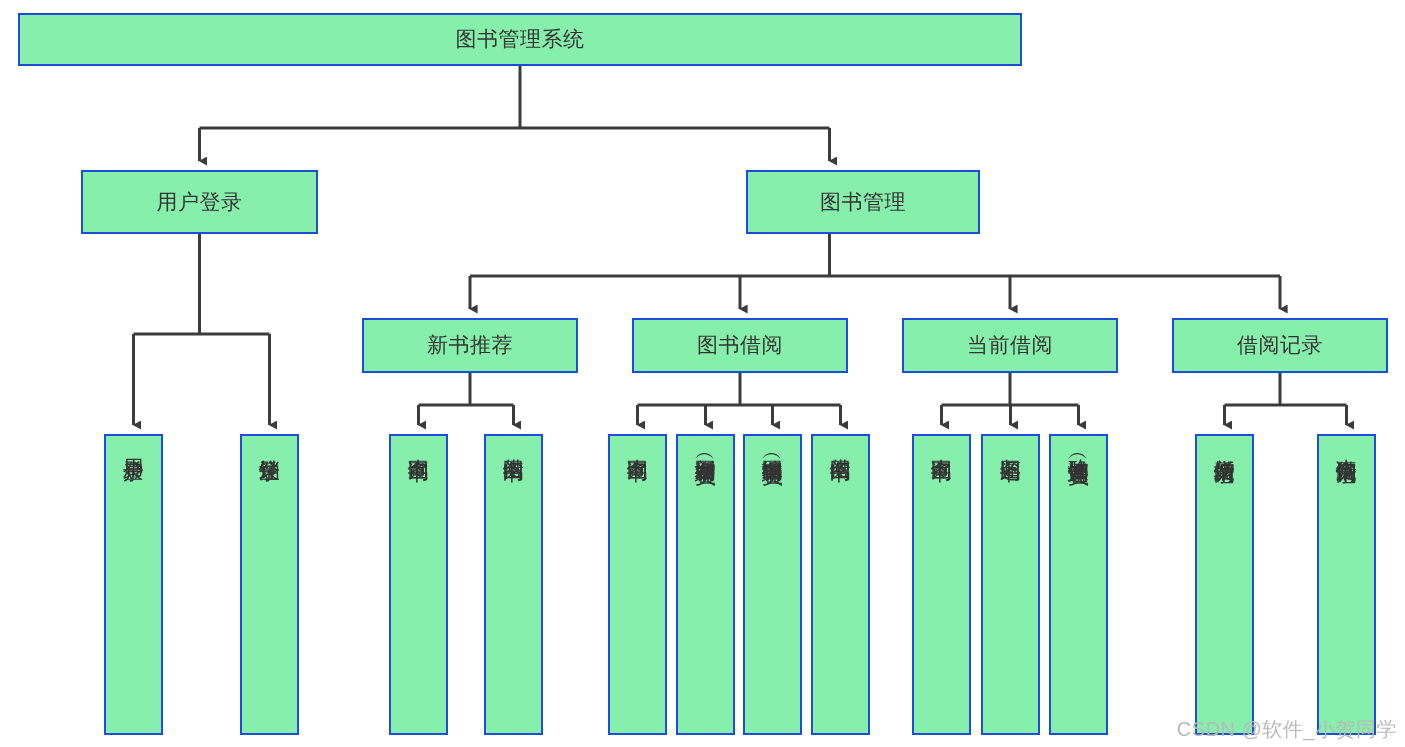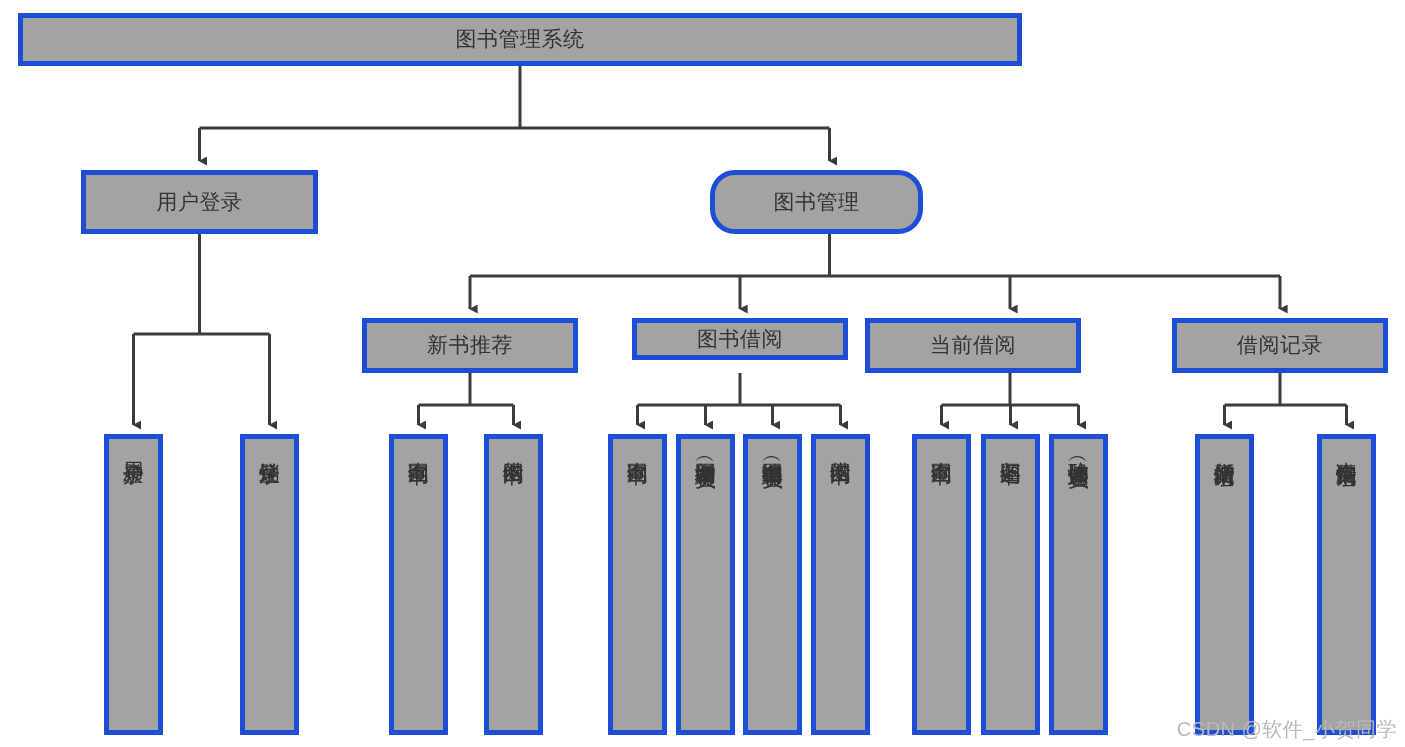--- a/index.html
+++ b/index.html
@@ -17,22 +17,22 @@
   #diagram-root {
     position: absolute;
     left: 0;
     top: 0;
     width: 1405px;
     height: 747px;
   }
   .node-box {
     position: absolute;
     box-sizing: border-box;
-    border: 5px solid #1d4ed8;
-    background: #a3a3a3;
+    border: 2px solid #1d4ed8;
+    background: #86efac;
     display: flex;
     align-items: center;
     justify-content: center;
     color: #333333;
   }
   .node-label {
     font-size: 21px;
     line-height: 1.25;
     letter-spacing: 0.5px;
     white-space: nowrap;
@@ -114,30 +114,30 @@
         <line x1="1224.5" y1="405" x2="1224.5" y2="425" marker-end="url(#arrowhead)"></line>
         <line x1="1346.5" y1="405" x2="1346.5" y2="425" marker-end="url(#arrowhead)"></line>
       </g>
   </svg>
 <div class="node-box root-box" style="left: 18px; top: 13px; width: 1004px; height: 53px;">
       <span class="node-label">图书管理系统</span>
     </div>
     <div class="node-box level2-box" style="left: 81px; top: 170px; width: 237px; height: 64px;">
       <span class="node-label">用户登录</span>
     </div>
-    <div class="node-box level2-box" style="left: 710px; top: 170px; width: 213px; height: 64px; border-radius: 25px;">
+    <div class="node-box level2-box" style="left: 746px; top: 170px; width: 234px; height: 64px;">
       <span class="node-label">图书管理</span>
     </div>
     <div class="node-box level3-box" style="left: 362px; top: 318px; width: 216px; height: 55px;">
       <span class="node-label">新书推荐</span>
     </div>
-    <div class="node-box level3-box" style="left: 632px; top: 318px; width: 216px; height: 42px;">
+    <div class="node-box level3-box" style="left: 632px; top: 318px; width: 216px; height: 55px;">
       <span class="node-label">图书借阅</span>
     </div>
-    <div class="node-box level3-box" style="left: 865px; top: 318px; width: 216px; height: 55px;">
+    <div class="node-box level3-box" style="left: 902px; top: 318px; width: 216px; height: 55px;">
       <span class="node-label">当前借阅</span>
     </div>
     <div class="node-box level3-box" style="left: 1172px; top: 318px; width: 216px; height: 55px; text-align: center;">
       <span class="node-label">借阅记录</span>
     </div>
     <div class="node-box leaf-box" style="left: 104px; top: 434px; width: 59px; height: 301px;">
       <span class="node-label">用户登录</span>
     </div>
     <div class="node-box leaf-box" style="left: 240px; top: 434px; width: 59px; height: 301px;">
       <span class="node-label">注销登录</span>

